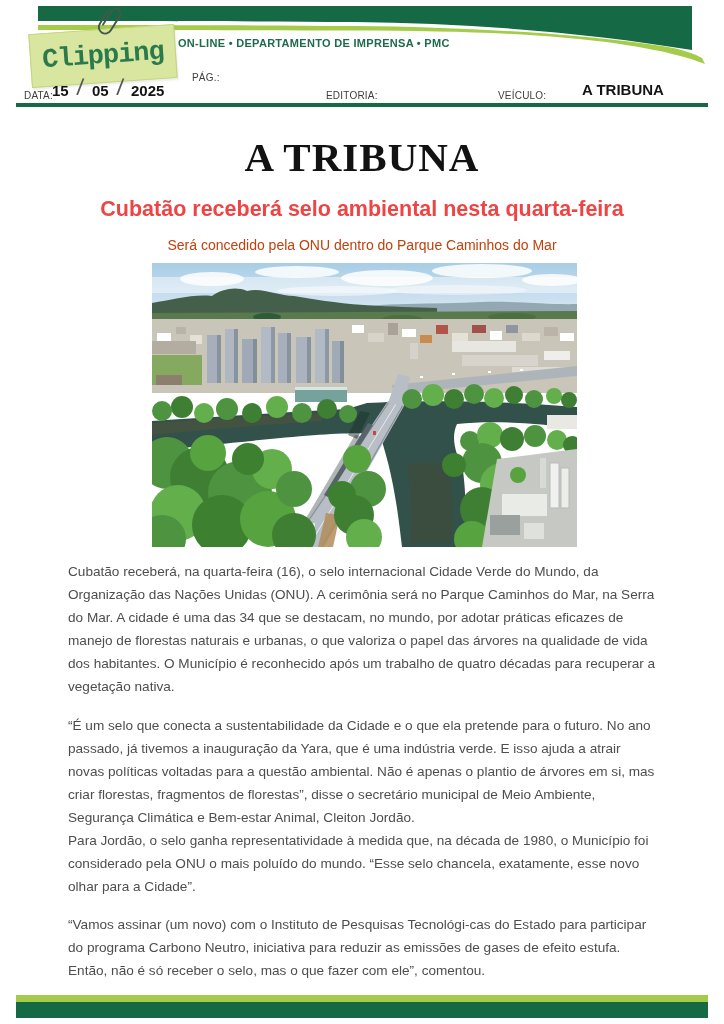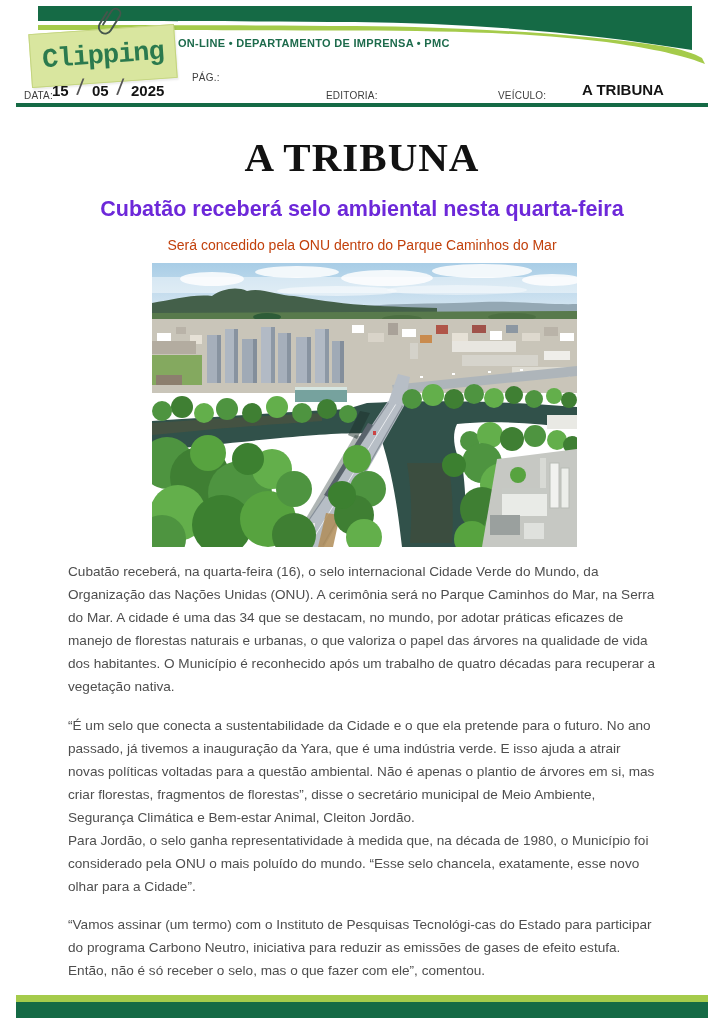--- a/index.html
+++ b/index.html
@@ -23,21 +23,21 @@
   .meta-label{font-size:10px;font-weight:normal;color:#3d3d3d;letter-spacing:.2px;}
   .meta-value{font-size:15px;font-weight:bold;color:#141414;text-align:right;}
   .slash{font-size:23px;font-weight:400;color:#555;transform:rotate(6deg);}
   .rule{left:16px;top:103px;width:692px;height:4px;background:#156a45;}
 
   
   .title{left:0;top:133px;width:724px;text-align:center;
          font-family:"Liberation Serif",serif;font-weight:bold;font-size:41px;
          letter-spacing:1px;color:#121212;}
   .headline{left:0;top:197px;width:724px;text-align:center;
-         font-weight:bold;font-size:21.5px;color:#6d28d9;}
+         font-weight:bold;font-size:21.5px;color:#ef4444;}
   .subheadline{left:0;top:237px;width:724px;text-align:center;
          font-size:14px;color:#c2410c;}
   .photo{left:152px;top:263px;width:425px;height:284px;}
   .body-text{left:68px;top:560px;width:590px;}
   .body-text p{margin:0 0 15.5px 0;font-size:13.6px;line-height:23px;
          color:#4e4e4e;white-space:pre-line;}
 
   
   .url{left:80px;top:944px;width:564px;text-align:center;color:#1a6b4a;
        font-weight:bold;font-size:13.5px;line-height:24px;text-decoration:none;display:block;}
@@ -263,19 +263,19 @@
     <rect x="388" y="195" width="6" height="30" fill="#d8dad5"></rect>
     <rect x="338" y="252" width="30" height="20" fill="#9aa09e"></rect>
     <rect x="372" y="260" width="20" height="16" fill="#dfe1dd"></rect>
     <circle cx="366" cy="212" r="8" fill="#57a33f"></circle>
   </svg>
 
   <div class="abs body-text">
     <p>Cubatão receberá, na quarta-feira (16), o selo internacional Cidade Verde do Mundo, da Organização das Nações Unidas (ONU). A cerimônia será no Parque Caminhos do Mar, na Serra do Mar. A cidade é uma das 34 que se destacam, no mundo, por adotar práticas eficazes de manejo de florestas naturais e urbanas, o que valoriza o papel das árvores na qualidade de vida dos habitantes. O Município é reconhecido após um trabalho de quatro décadas para recuperar a vegetação nativa.</p>
     <p>“É um selo que conecta a sustentabilidade da Cidade e o que ela pretende para o futuro. No ano passado, já tivemos a inauguração da Yara, que é uma indústria verde. E isso ajuda a atrair novas políticas voltadas para a questão ambiental. Não é apenas o plantio de árvores em si, mas criar florestas, fragmentos de florestas”, disse o secretário municipal de Meio Ambiente, Segurança Climática e Bem-estar Animal, Cleiton Jordão.
 Para Jordão, o selo ganha representatividade à medida que, na década de 1980, o Município foi considerado pela ONU o mais poluído do mundo. “Esse selo chancela, exatamente, esse novo olhar para a Cidade”.</p>
-    <p>“Vamos assinar (um termo) com o Instituto de Pesquisas Tecnológi-cas do Estado para participar do programa Carbono Neutro, iniciativa para reduzir as emissões de gases de efeito estufa. Então, não é só receber o selo, mas o que fazer com ele”, comentou.</p>
+    <p>“Vamos assinar (um novo) com o Instituto de Pesquisas Tecnológi-cas do Estado para participar do programa Carbono Neutro, iniciativa para reduzir as emissões de gases de efeito estufa. Então, não é só receber o selo, mas o que fazer com ele”, comentou.</p>
   </div>
 
   <div class="abs bar-light"></div>
   <div class="abs bar-dark"></div>
 
 </div>
 
 </body></html>

